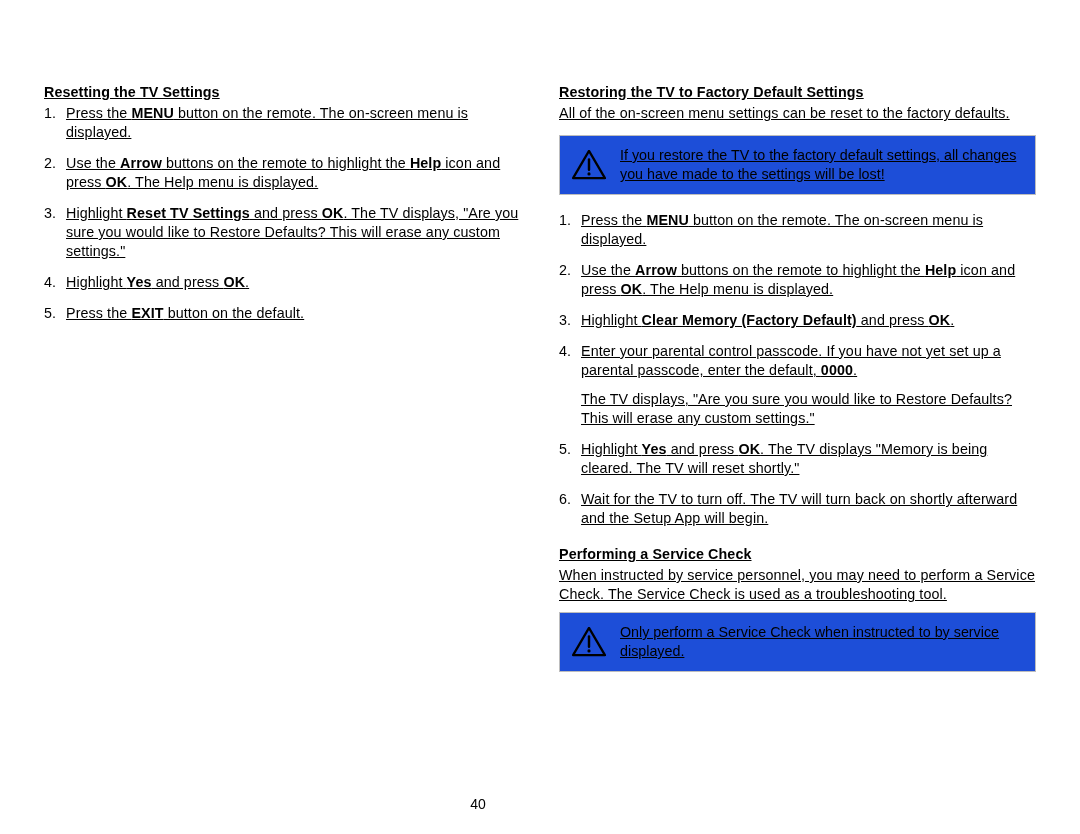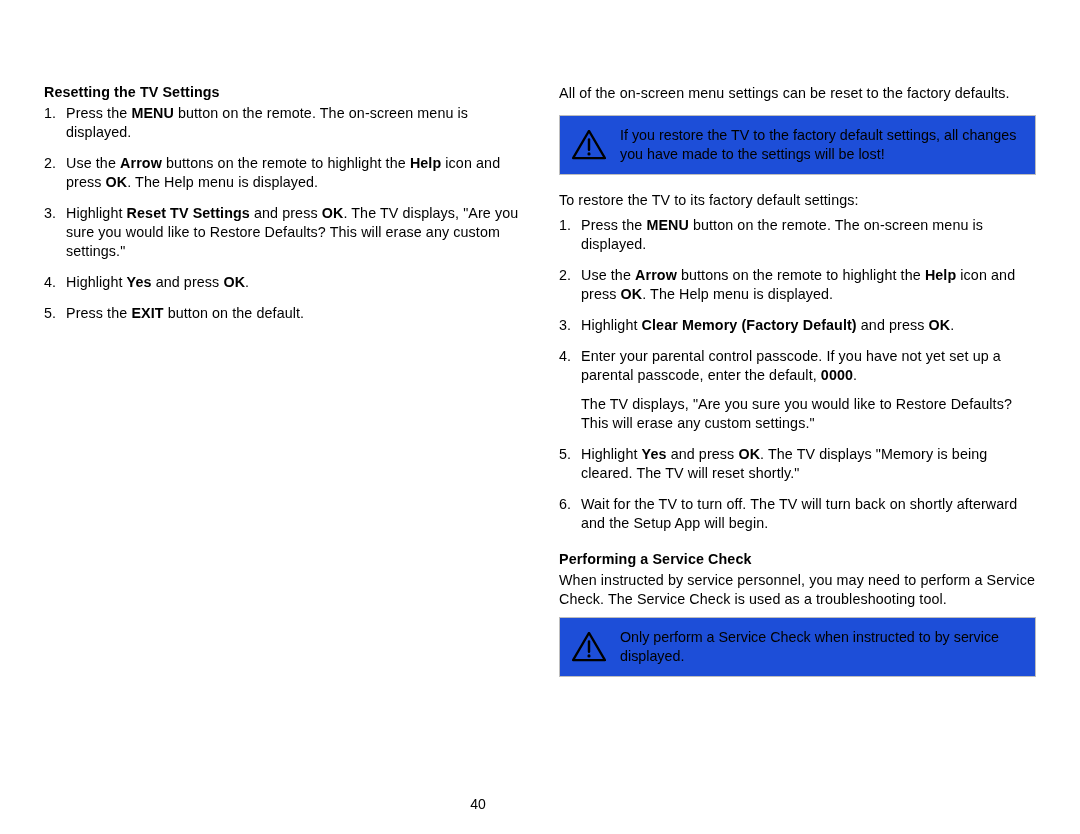--- a/index.html
+++ b/index.html
@@ -1,18 +1,18 @@
 <!DOCTYPE html>
 <html><head>
 <meta charset="utf-8">
 <style>
   * { box-sizing: border-box; margin: 0; padding: 0; }
   html, body { width: 1080px; height: 834px; background: #fff; font-family: "Century Gothic", "Avant Garde", "URW Gothic L", Futura, sans-serif; color: #000; }
   .page { display: flex; padding: 84px 44px 0 44px; column-gap: 38px; }
-  .col { width: 478px; }
+  .col { width: 478px; text-decoration: underline; }
   h3 { font-weight: 700; font-size: 14.3px; margin-bottom: 4px; letter-spacing: 0.1px; }
   p, li { font-size: 14.3px; line-height: 1.33; letter-spacing: 0.1px; }
   .intro { margin-bottom: 6px; }
   ol { list-style: none; counter-reset: item; padding-left: 0; }
   ol > li { position: relative; padding-left: 22px; margin-bottom: 12px; counter-increment: item; }
   ol > li::before { content: counter(item) "."; position: absolute; left: 0; top: 0; }
   .sub { padding-left: 22px; margin-top: 10px; margin-bottom: 12px; }
   b { font-weight: 700; }
   .justify { text-align: justify; text-justify: inter-word; }
   .callout { border: 1px solid #bdbdbd; background: #1d4ed8; padding: 10px 14px 10px 12px; display: flex; align-items: center; column-gap: 14px; margin: 12px 0 16px 0; }
@@ -31,32 +31,32 @@
     <ol>
       <li><span>Press the </span><b>MENU</b><span> button on the remote. The on-screen menu is displayed.</span></li>
       <li><span>Use the </span><b>Arrow</b><span> buttons on the remote to highlight the </span><b>Help</b><span> icon and press </span><b>OK</b><span>. The Help menu is displayed.</span></li>
       <li><span>Highlight </span><b>Reset TV Settings</b><span> and press </span><b>OK</b><span>. The TV displays, "Are you sure you would like to Restore Defaults? This will erase any custom settings."</span></li>
       <li><span>Highlight </span><b>Yes</b><span> and press </span><b>OK</b><span>.</span></li>
       <li><span>Press the </span><b>EXIT</b><span> button on the default.</span></li>
     </ol>
   </div>
 
   <div class="col">
+    <h3>Restoring the TV to Factory Default Settings</h3>
     <p class="intro justify">All of the on-screen menu settings can be reset to the factory defaults.</p>
 
     <div class="callout">
       <svg class="warn-icon" viewBox="0 0 36 32">
         <path d="M18 1 L35 30 L1 30 Z" fill="none" stroke="#000" stroke-width="2.4" stroke-linejoin="round"></path>
         <line x1="18" y1="10" x2="18" y2="21" stroke="#000" stroke-width="2.6" stroke-linecap="round"></line>
         <circle cx="18" cy="25.5" r="1.7" fill="#000"></circle>
       </svg>
       <div class="msg">If you restore the TV to the factory default settings, all changes you have made to the settings will be lost!</div>
     </div>
 
-    <p class="intro">To restore the TV to its factory default settings:</p>
     <ol>
       <li><span>Press the </span><b>MENU</b><span> button on the remote. The on-screen menu is displayed.</span></li>
       <li><span>Use the </span><b>Arrow</b><span> buttons on the remote to highlight the </span><b>Help</b><span> icon and press </span><b>OK</b><span>. The Help menu is displayed.</span></li>
       <li><span>Highlight </span><b>Clear Memory (Factory Default)</b><span> and press </span><b>OK</b><span>.</span></li>
       <li><span>Enter your parental control passcode. If you have not yet set up a parental passcode, enter the default, </span><b>0000</b><span>.</span>
         <p class="sub" style="padding-left:0;">The TV displays, "Are you sure you would like to Restore Defaults? This will erase any custom settings."</p>
       </li>
       <li><span>Highlight </span><b>Yes</b><span> and press </span><b>OK</b><span>. The TV displays "Memory is being cleared. The TV will reset shortly."</span></li>
       <li><span>Wait for the TV to turn off. The TV will turn back on shortly afterward and the Setup App will begin.</span></li>
     </ol>

